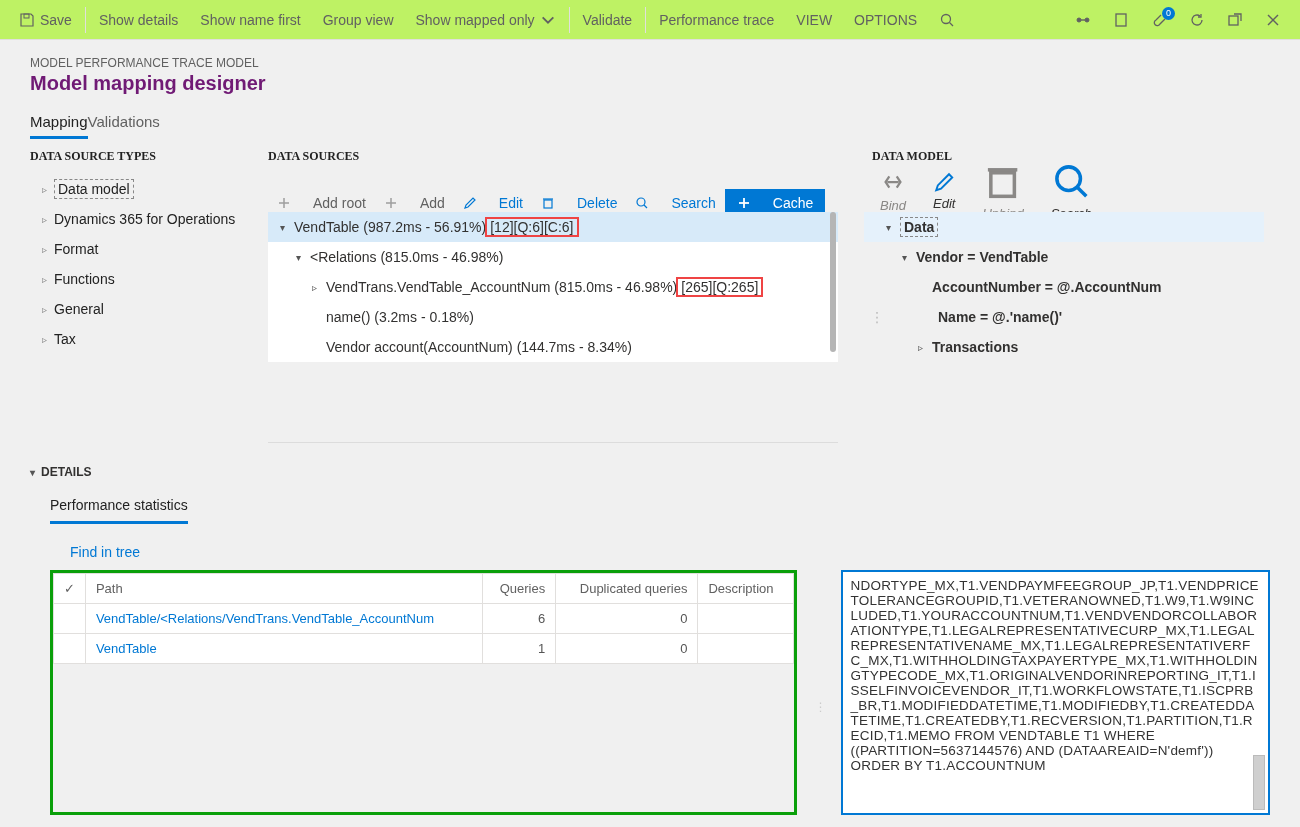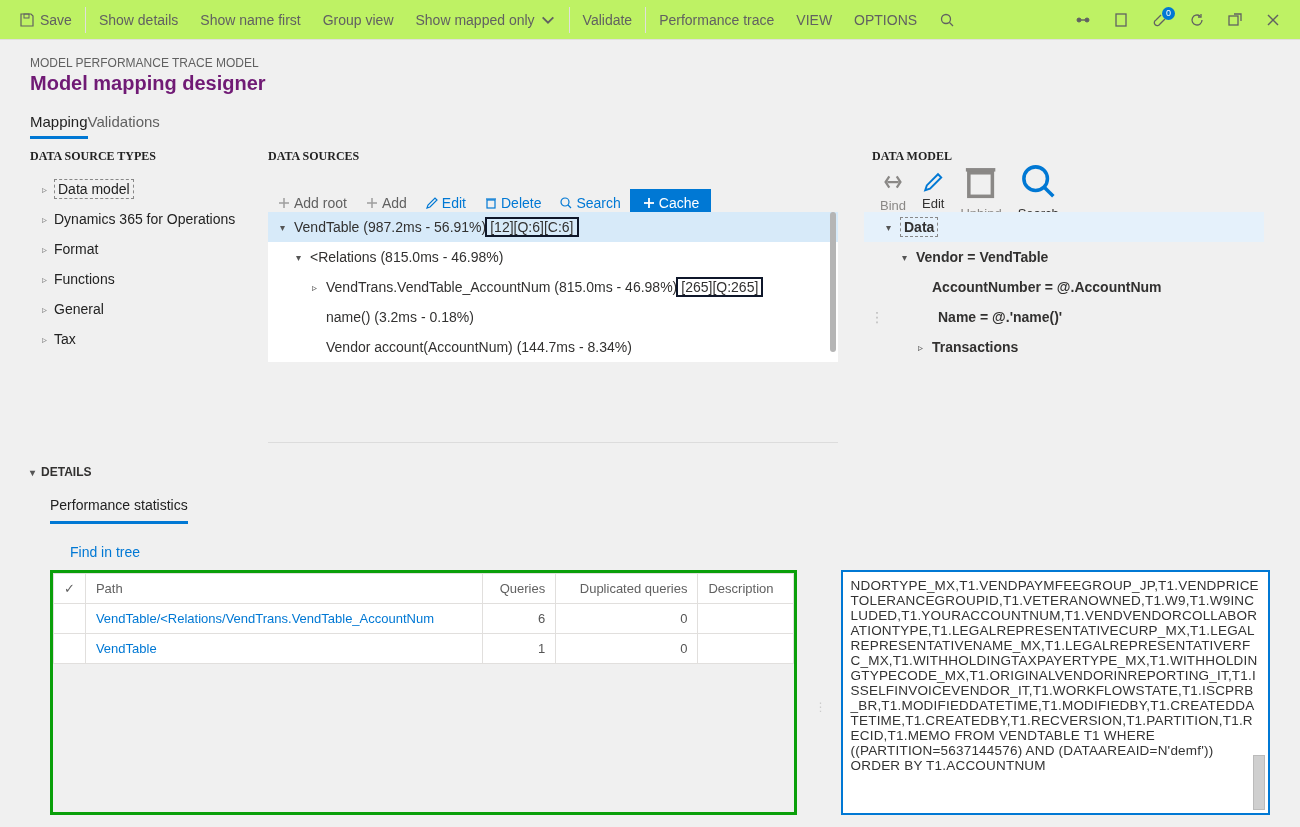--- a/index.html
+++ b/index.html
@@ -131,21 +131,21 @@
   .action-row {
     display: flex;
     gap: 0;
     align-items: center;
     height: 34px;
     margin-bottom: 4px;
   }
   .action-row .abtn {
     display: flex;
     align-items: center;
-    gap: 3px;
+    gap: 22px;
     font-size: 14px;
     padding: 5px 9px;
     color: #616161;
     cursor: pointer;
     margin-top: 24px;
   }
   .action-row .abtn.link { color: #0078d4; }
   .action-row .abtn.primary {
     background: #0078d4;
     color: #fff;
@@ -164,36 +164,37 @@
     display: flex;
     align-items: center;
     height: 30px;
     padding-left: 4px;
   }
   .ds-row .indent { display:inline-block; }
   .ds-row .caret2 { width:14px; font-size:10px; color:#555; }
   .ds-row .lbl { white-space: nowrap; }
   .ds-row.selected { background: #d7eaf9; }
   .ds-row .green-box {
-    border: 2px solid #0f172a;
+    border: 2px solid #ef4444;
     padding: 0 3px;
     margin-left: -1px;
   }
   .fake-scroll {
     position: absolute; right: 2px; top: 0; width:6px; height:140px;
     background: #b5b5b5; border-radius:3px;
   }
 
   .dm-actions {
     display: flex;
-    gap: 0;
+    gap: 11px;
     align-items: center;
     height: 34px;
     margin-bottom: 4px;
     padding-left: 8px;
+    font-style: italic;
   }
   .dm-actions .abtn { padding: 5px 8px; }
   .dm-tree {
     font-size: 14px;
   }
   .dm-row {
     display: flex; align-items: center; height: 30px;
   }
   .dm-row .caret2 { width:14px; font-size:10px; color:#555; }
   .dm-row .lbl { white-space: nowrap; font-weight: bold; }

